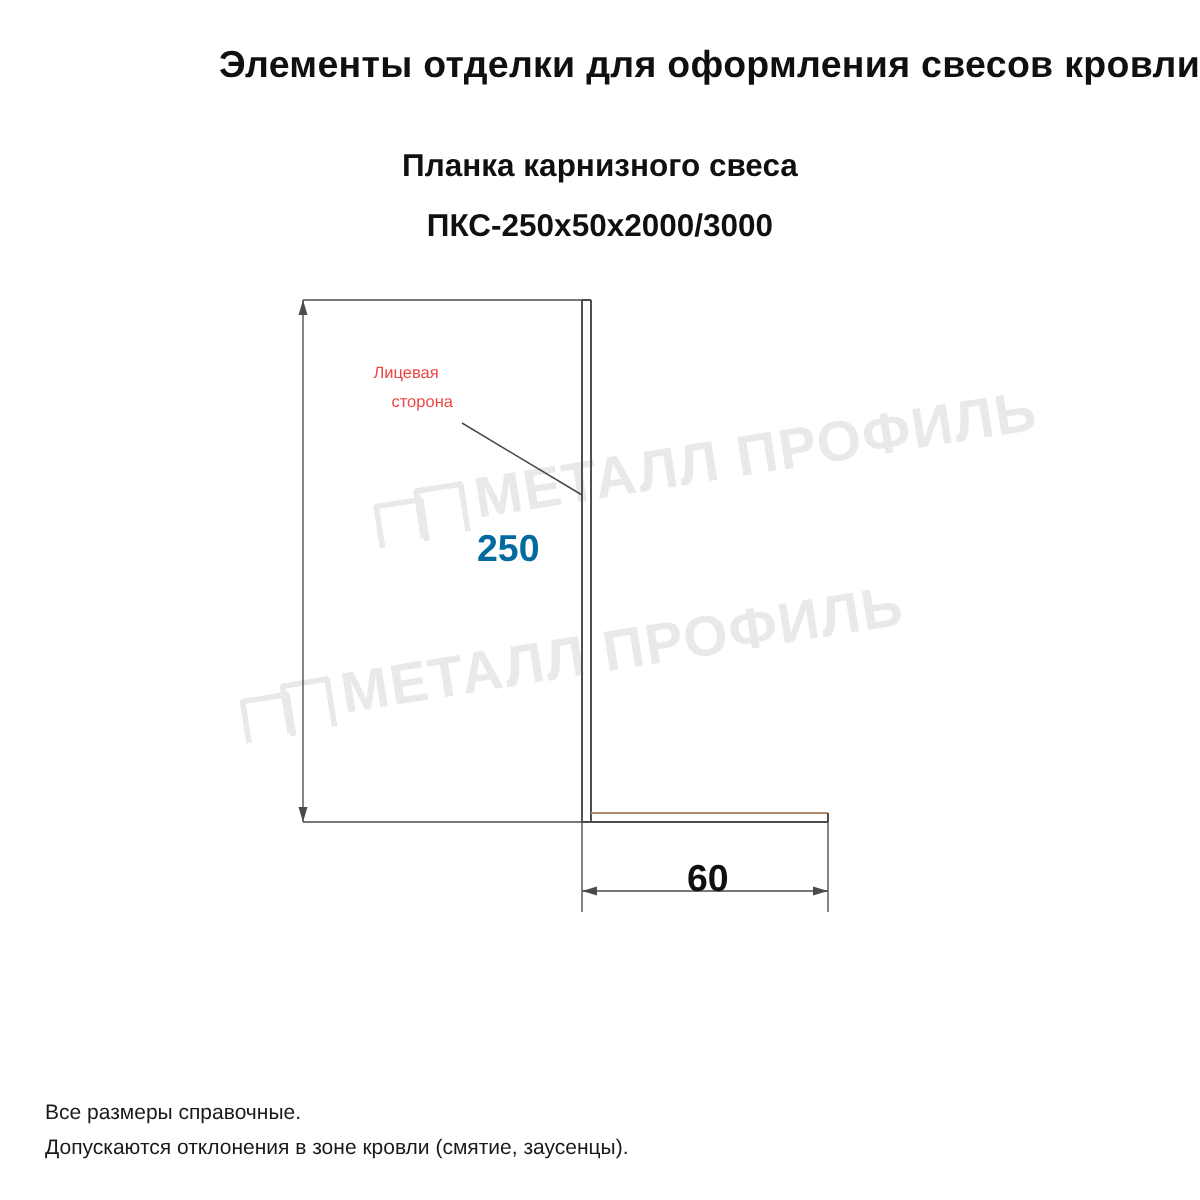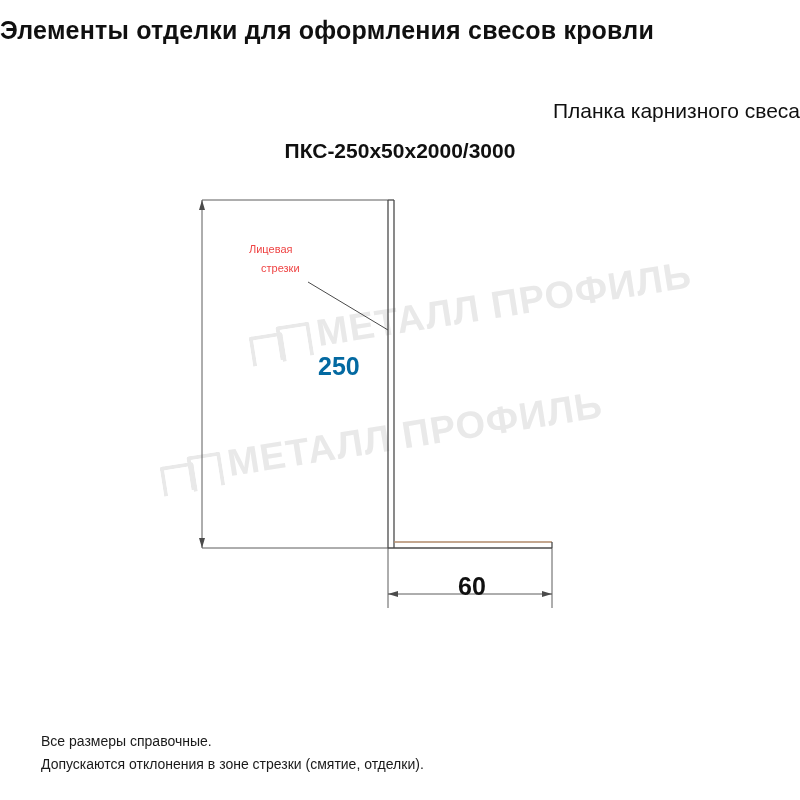--- a/index.html
+++ b/index.html
@@ -17,37 +17,37 @@
   }
 
   .page {
     position: absolute;
     inset: 0;
   }
 
   
   .main-title {
     position: absolute;
-    top: 16px;
+    top: 29px;
     left: 0;
     width: 800px;
-    text-align: left;
+    text-align: right;
     font-size: 25px;
     font-weight: bold;
     letter-spacing: 0.2px;
     color: #101010;
   }
   .sub-title {
     position: absolute;
     top: 99px;
     left: 0;
     width: 800px;
-    text-align: right;
+    text-align: center;
     font-size: 21px;
-    font-weight: normal;
+    font-weight: bold;
     color: #101010;
   }
   .sub-title-2 {
     position: absolute;
     top: 139px;
     left: 0;
     width: 800px;
     text-align: center;
     font-size: 21px;
     font-weight: bold;
@@ -131,21 +131,21 @@
 
   
   .notes {
     position: absolute;
     left: 30px;
     bottom: 24px;
     font-size: 14px;
     line-height: 23px;
     color: #1a1a1a;
   }
-  .notes div { white-space: nowrap; margin-left: 11px; }
+  .notes div { white-space: nowrap; }
 </style>
 </head>
 <body>
 
 <div class="page">
 
   <div class="main-title">Элементы отделки для оформления свесов кровли</div>
   <div class="sub-title">Планка карнизного свеса</div>
   <div class="sub-title-2">ПКС-250x50x2000/3000</div>
 
@@ -175,23 +175,23 @@
     <polygon points="42,378 39,368 45,368" fill="#4b4b4b"></polygon>
 
     <line x1="228" y1="378" x2="228" y2="438" stroke="#4b4b4b" stroke-width="0.9"></line>
     <line x1="392" y1="378" x2="392" y2="438" stroke="#4b4b4b" stroke-width="0.9"></line>
     <line x1="228" y1="424" x2="392" y2="424" stroke="#4b4b4b" stroke-width="0.9"></line>
     <polygon points="228,424 238,421 238,427" fill="#4b4b4b"></polygon>
     <polygon points="392,424 382,421 382,427" fill="#4b4b4b"></polygon>
   </svg>
 
   <div class="lbl lbl-face-1">Лицевая</div>
-  <div class="lbl lbl-face-2">стрезки</div>
+  <div class="lbl lbl-face-2">сторона</div>
 
   <div class="dim-250">250</div>
   <div class="dim-50">60</div>
 
   <div class="notes">
     <div>Все размеры справочные.</div>
-    <div>Допускаются отклонения в зоне стрезки (смятие, отделки).</div>
+    <div>Допускаются отклонения в зоне кровли (смятие, заусенцы).</div>
   </div>
 
 </div>
 
 </body></html>

